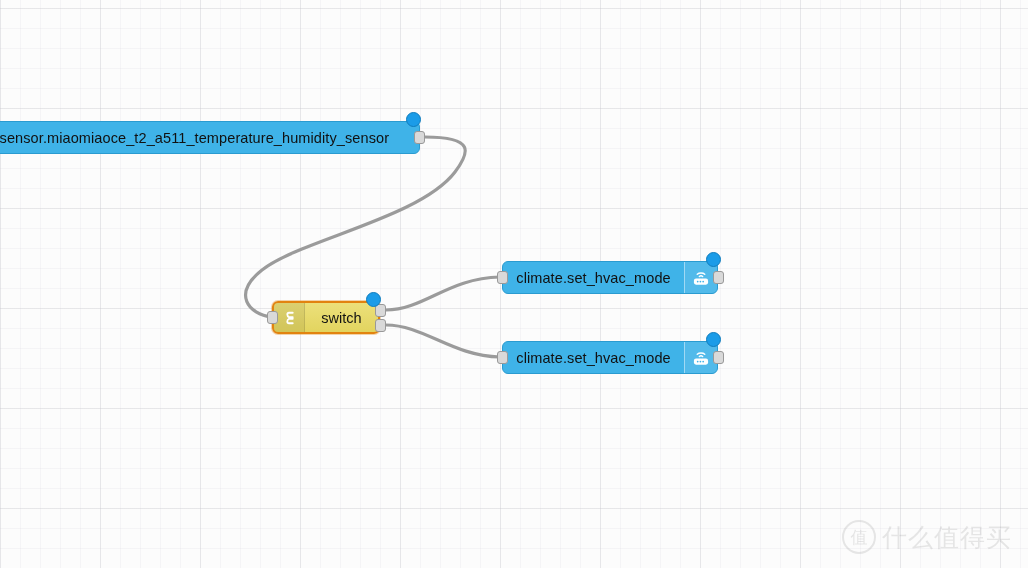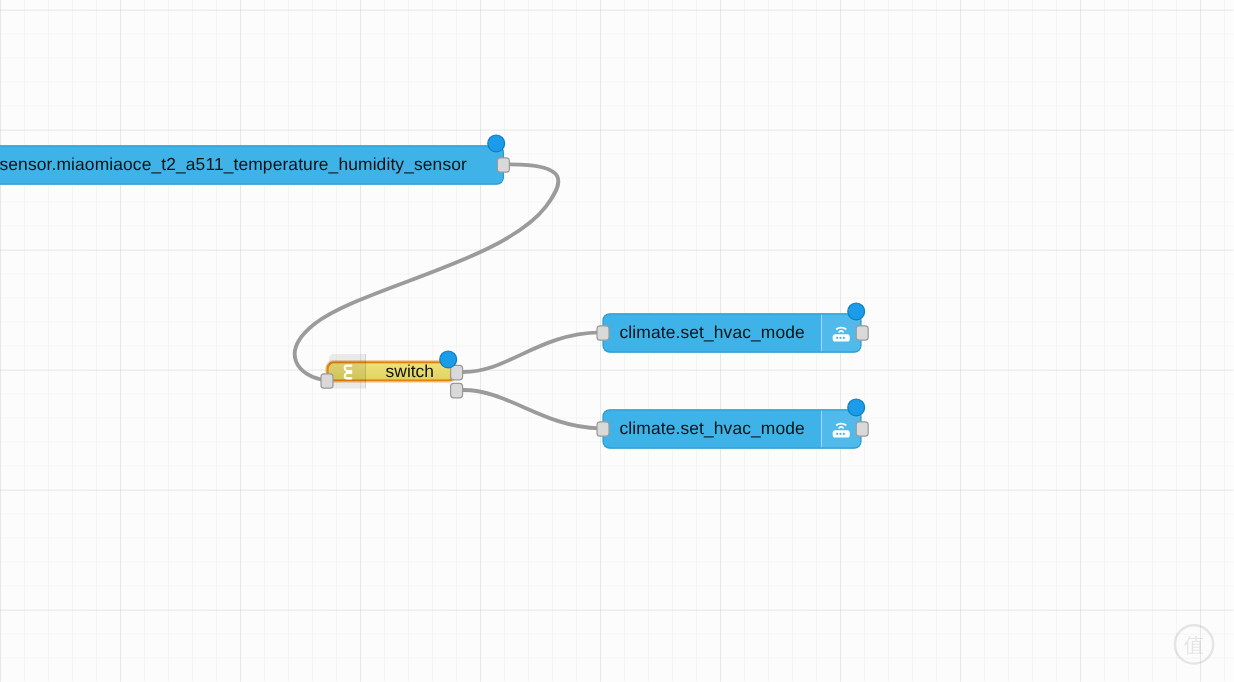--- a/index.html
+++ b/index.html
@@ -76,21 +76,21 @@
     align-items: center;
     justify-content: center;
   }
 
   
   .node-switch {
     background: #e9dd6e;
     background: linear-gradient(#ece07a, #e2d45f);
     border: 2px solid #e2830f;
     box-shadow: 0 0 0 1px rgba(226,131,15,0.35);
-    height: 17px;
+    height: 33px;
     width: 108px;
   }
   .node-switch .node-iconbox {
     width: 30px;
     height: 29px;
     flex: 0 0 30px;
     background: rgba(0,0,0,0.07);
     border-right: 1px solid rgba(0,0,0,0.10);
     border-radius: 4px 0 0 4px;
     display: flex;
@@ -225,15 +225,16 @@
         <circle cx="15.6" cy="16.3" r="1.05" fill="#3fb3e8"></circle>
       </svg>
     </div>
   </div>
   <div class="port" style="left:497px; top:351px;"></div>
   <div class="port" style="left:713px; top:351px;"></div>
   <div class="status-dot" style="left:706px; top:332px;"></div>
 
   <div id="watermark">
     <div class="wm-badge">值</div>
+    <div class="wm-text">什么值得买</div>
   </div>
 
 </div>
 
 </body></html>

